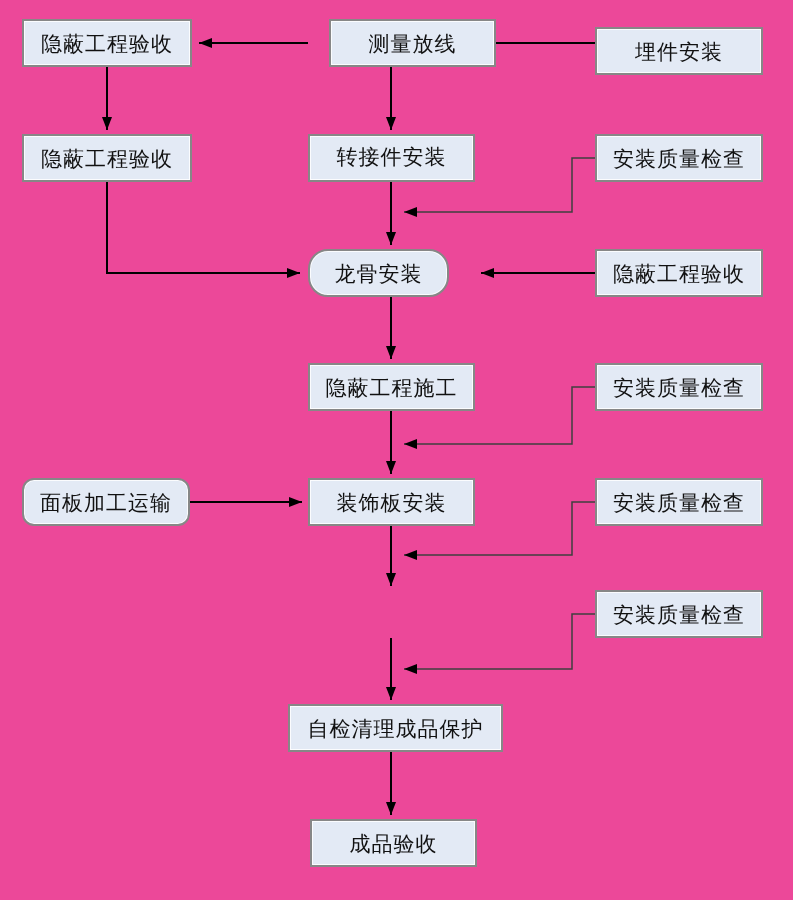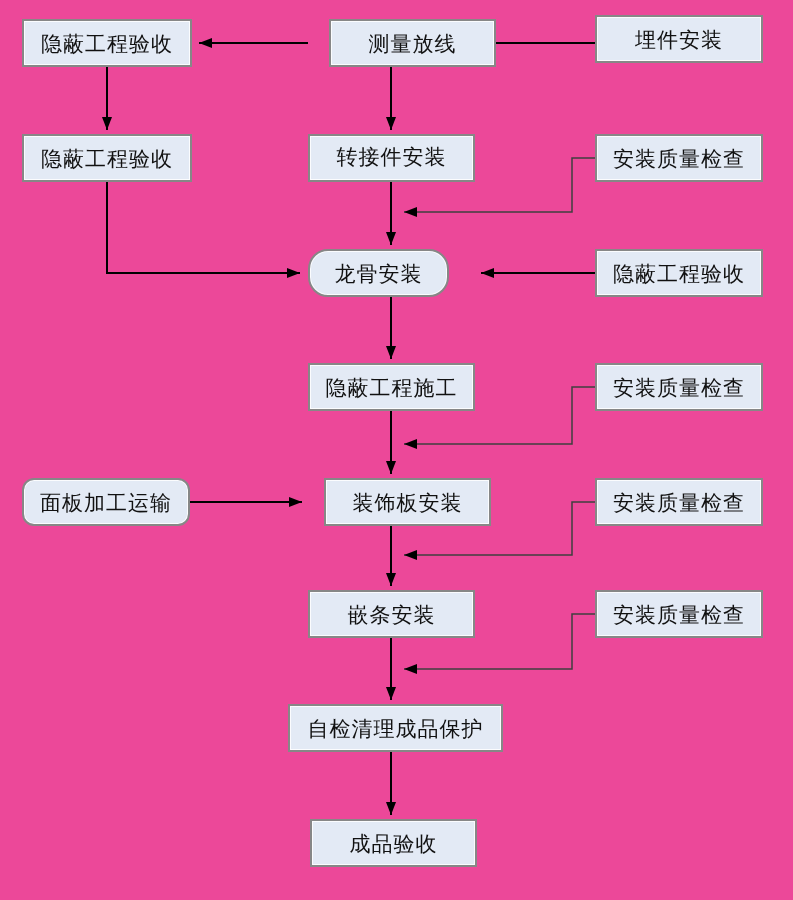--- a/index.html
+++ b/index.html
@@ -81,21 +81,21 @@
     <path class="edge-feedback" d="M595,502 H572 V555 H404" marker-end="url(#ah)"></path>
     <path class="edge-feedback" d="M595,614 H572 V669 H404" marker-end="url(#ah)"></path>
   </svg>
 
   <div class="node" style="left:22px; top:19px; width:170px; height:48px;">
     <span class="node-label">隐蔽工程验收</span>
   </div>
   <div class="node" style="left:308px; top:19px; width:167px; height:48px;margin-left:21px;">
     <span class="node-label">测量放线</span>
   </div>
-  <div class="node" style="left:595px; top:15px; width:168px; height:48px;">
+  <div class="node" style="left:595px; top:27px; width:168px; height:48px;">
     <span class="node-label">埋件安装</span>
   </div>
 
   <div class="node" style="left:22px; top:134px; width:170px; height:48px;">
     <span class="node-label">隐蔽工程验收</span>
   </div>
   <div class="node" style="left:308px; top:134px; width:167px; height:48px;font-family:Liberation Mono, monospace;">
     <span class="node-label">转接件安装</span>
   </div>
   <div class="node" style="left:595px; top:134px; width:168px; height:48px;">
@@ -112,30 +112,27 @@
   <div class="node" style="left:308px; top:363px; width:167px; height:48px;text-align:center;">
     <span class="node-label">隐蔽工程施工</span>
   </div>
   <div class="node" style="left:595px; top:363px; width:168px; height:48px;">
     <span class="node-label">安装质量检查</span>
   </div>
 
   <div class="node" style="left:22px; top:478px; width:168px; height:48px;border-radius:12px;">
     <span class="node-label">面板加工运输</span>
   </div>
-  <div class="node" style="left:324px; top:478px; width:167px; height:48px;">
+  <div class="node" style="left:308px; top:478px; width:167px; height:48px;">
     <span class="node-label">装饰板安装</span>
   </div>
   <div class="node" style="left:595px; top:478px; width:168px; height:48px;">
     <span class="node-label">安装质量检查</span>
   </div>
 
-  <div class="node" style="left:308px; top:590px; width:167px; height:48px;">
-    <span class="node-label">嵌条安装</span>
-  </div>
   <div class="node" style="left:595px; top:590px; width:168px; height:48px;">
     <span class="node-label">安装质量检查</span>
   </div>
 
   <div class="node" style="left:310px; top:819px; width:167px; height:48px;">
     <span class="node-label">成品验收</span>
   </div>
 
   <div class="node" style="left:288px; top:704px; width:215px; height:48px;">
     <span class="node-label">自检清理成品保护</span>

